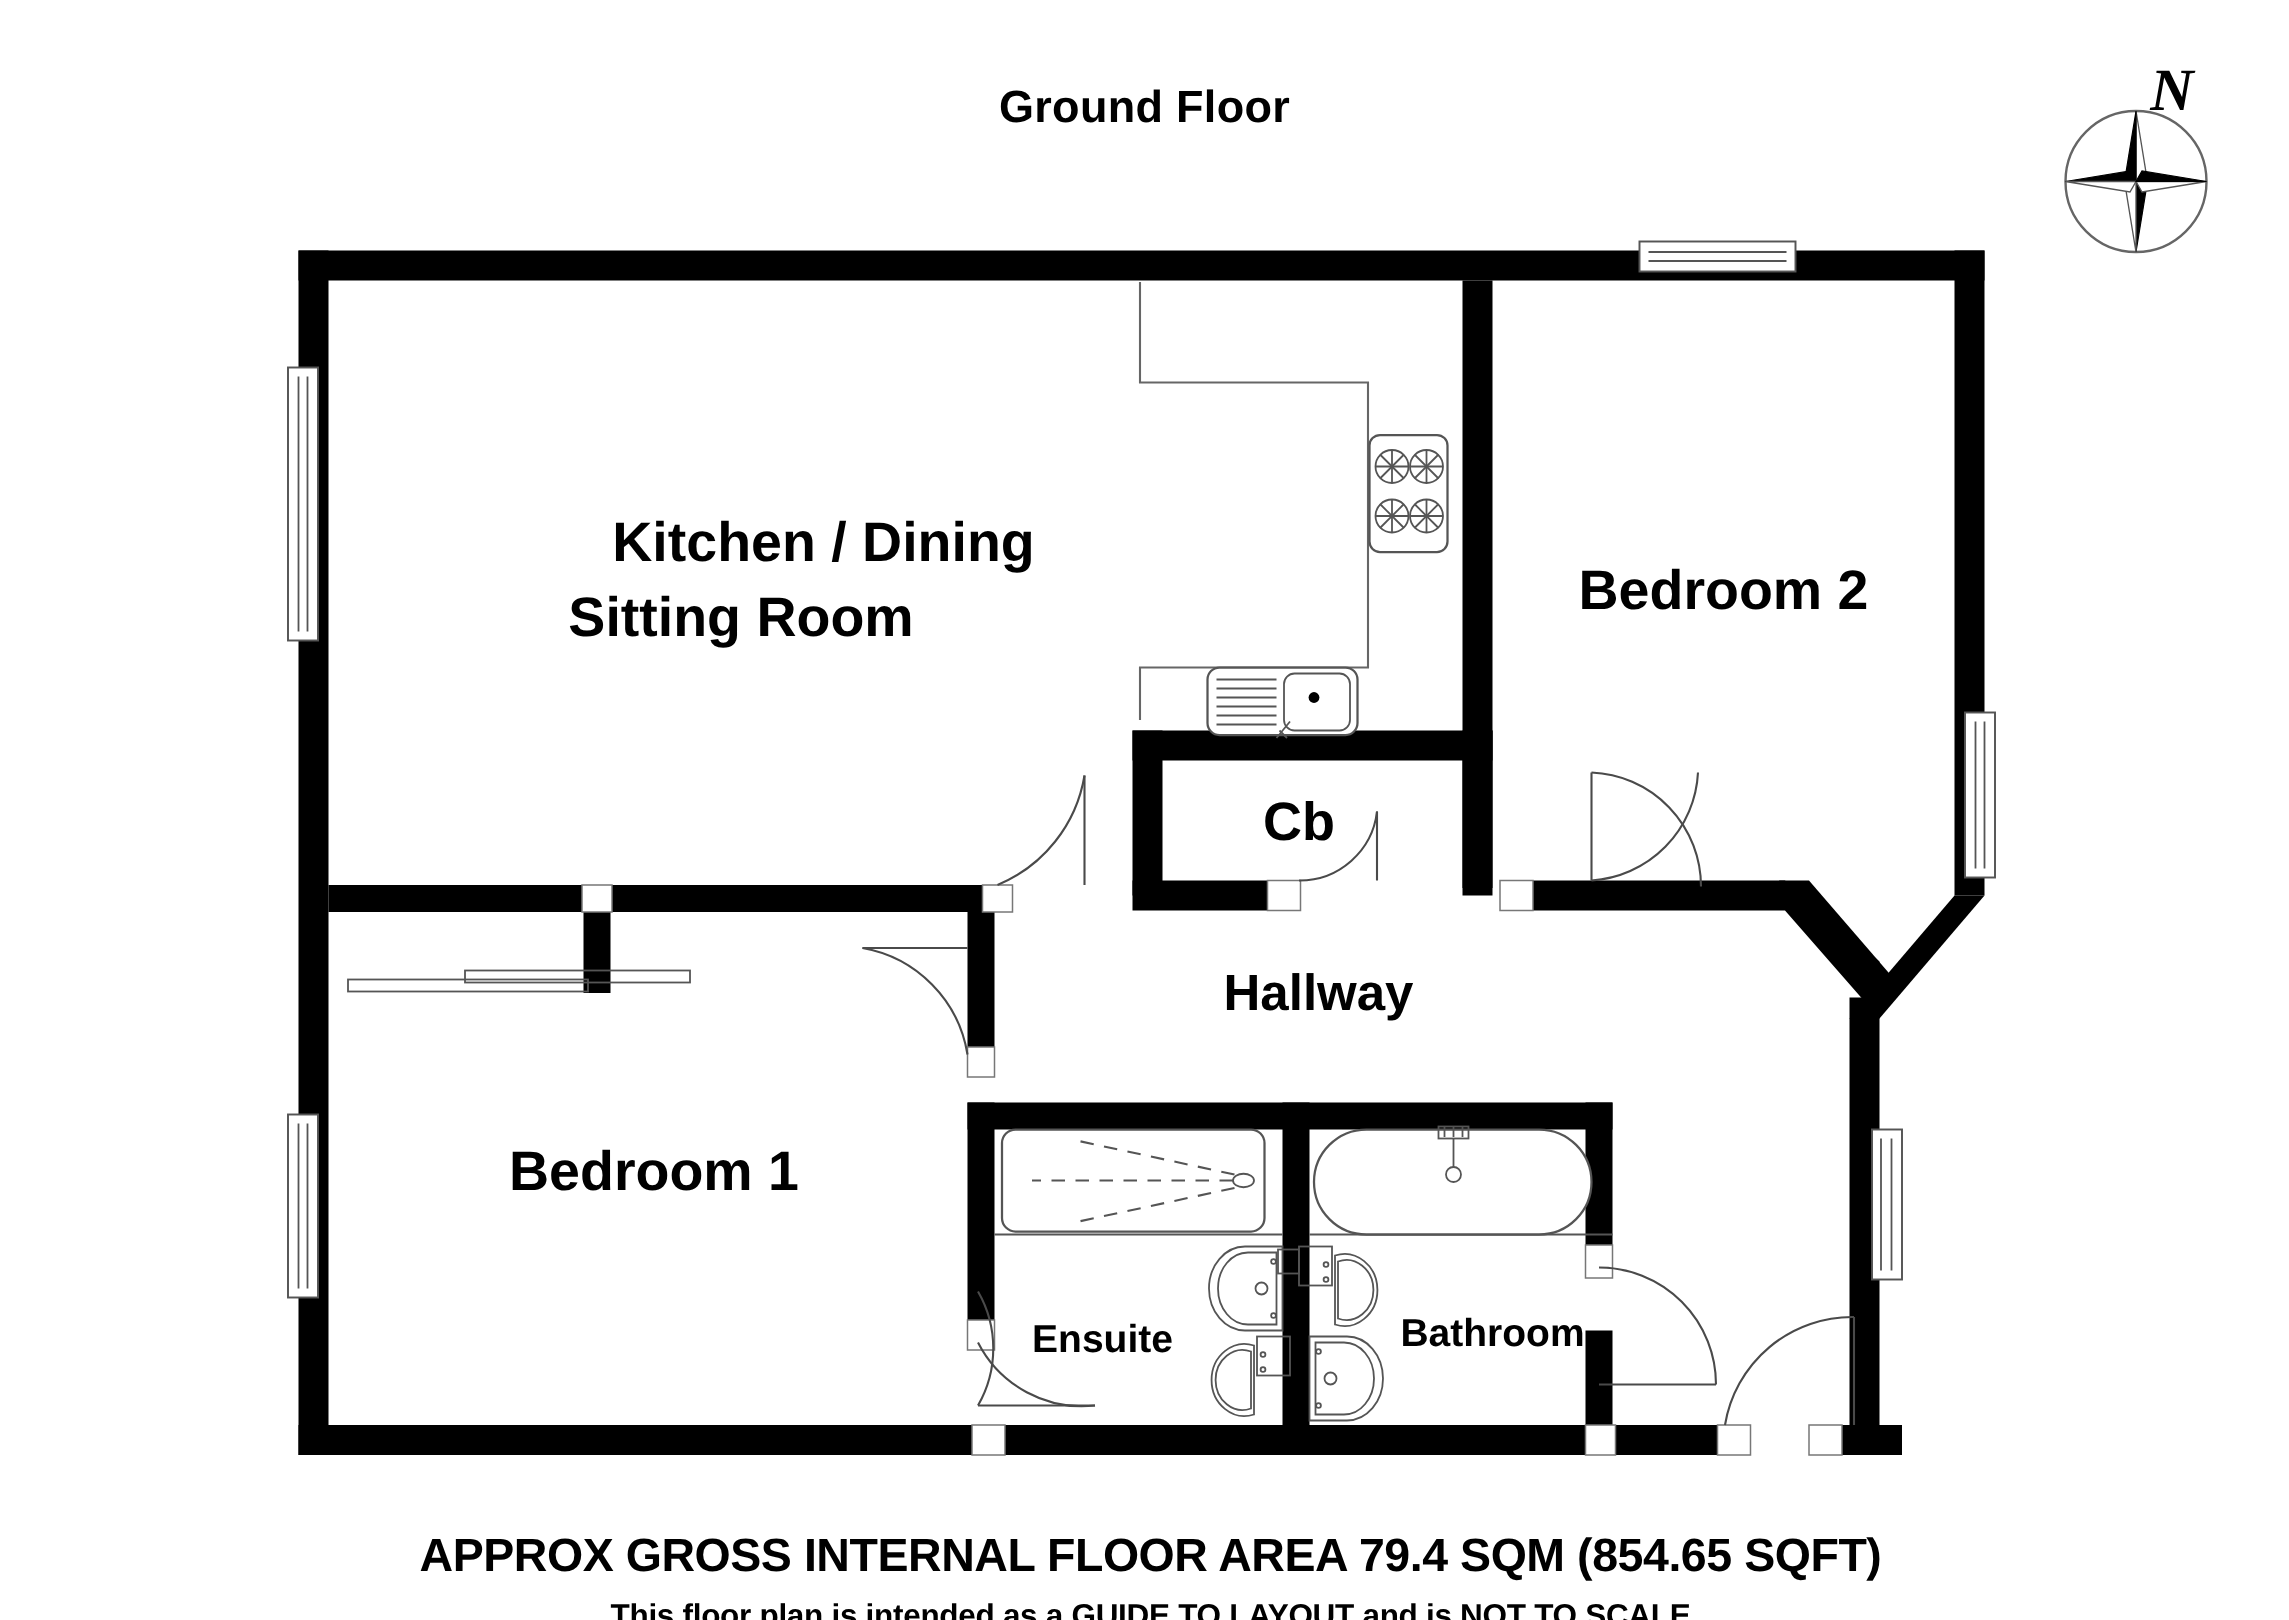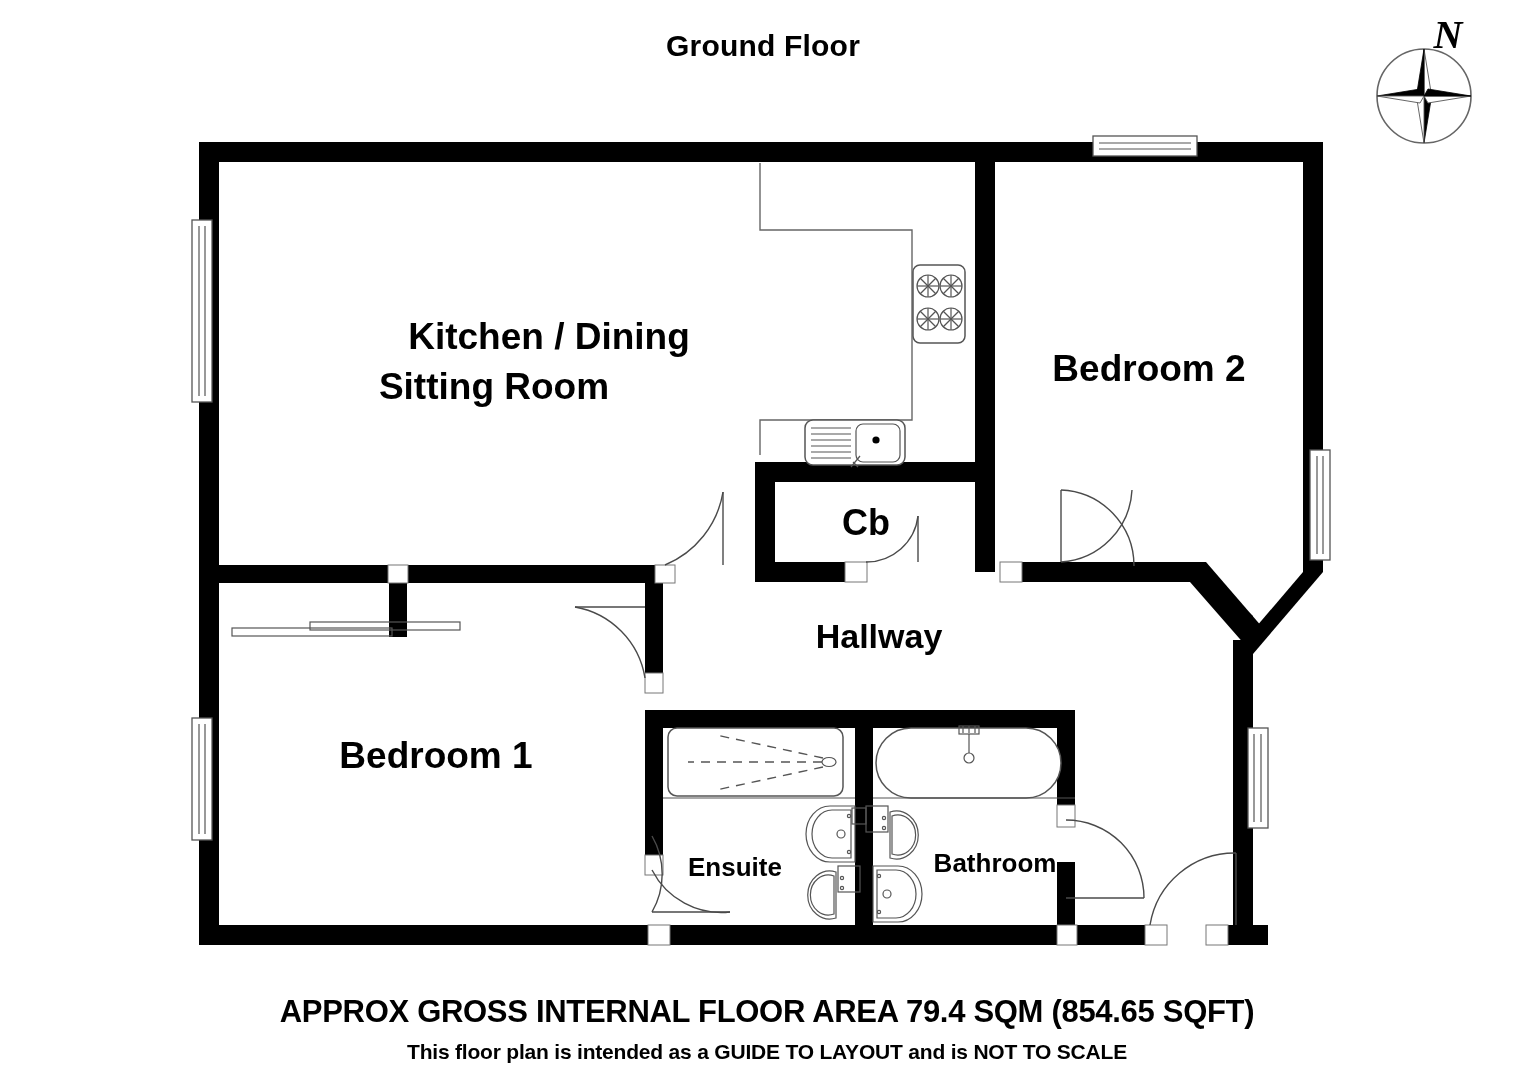--- a/index.html
+++ b/index.html
@@ -13,20 +13,21 @@
     height: 1080px;
     font-family: "Liberation Sans", sans-serif;
     color: #000000;
     position: relative;
     overflow: hidden;
   }
   #plan-root {
     position: relative;
     width: 1526px;
     height: 820px;
+    margin-top: 25px;
   }
   svg.plan-svg {
     position: absolute;
     left: 0;
     top: 0;
     width: 1526px;
     height: 1080px;
     display: block;
   }
   

